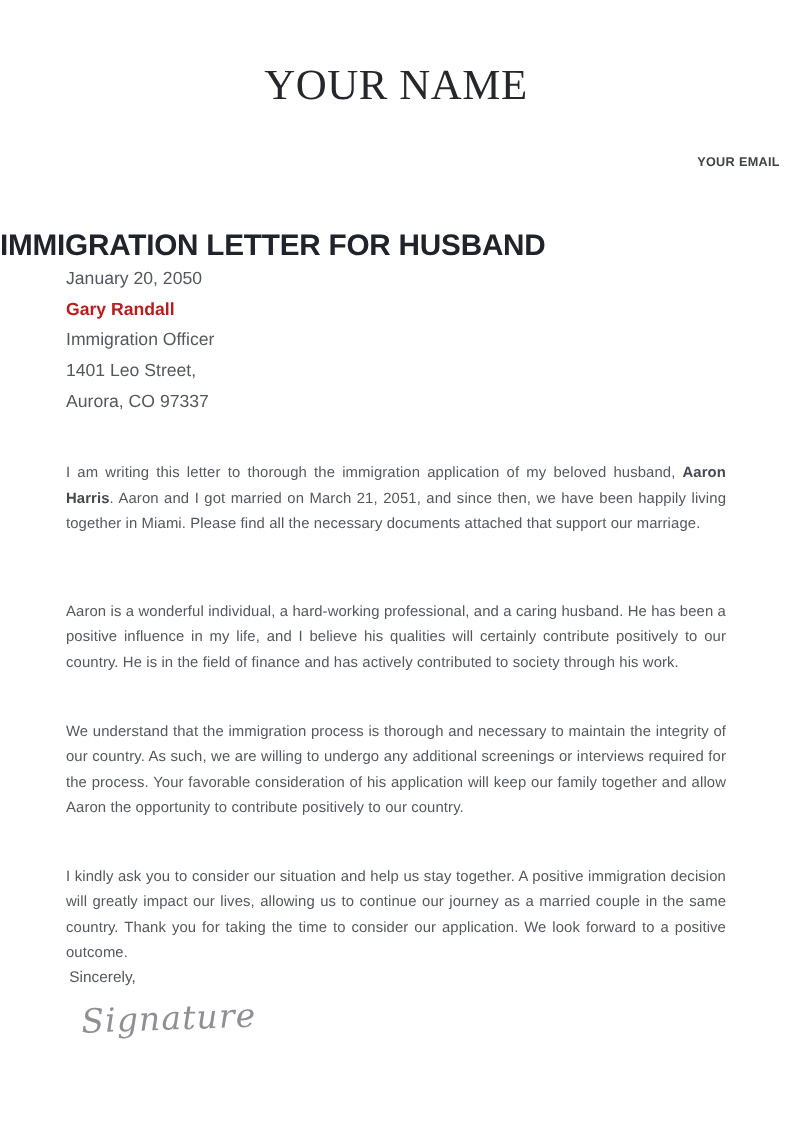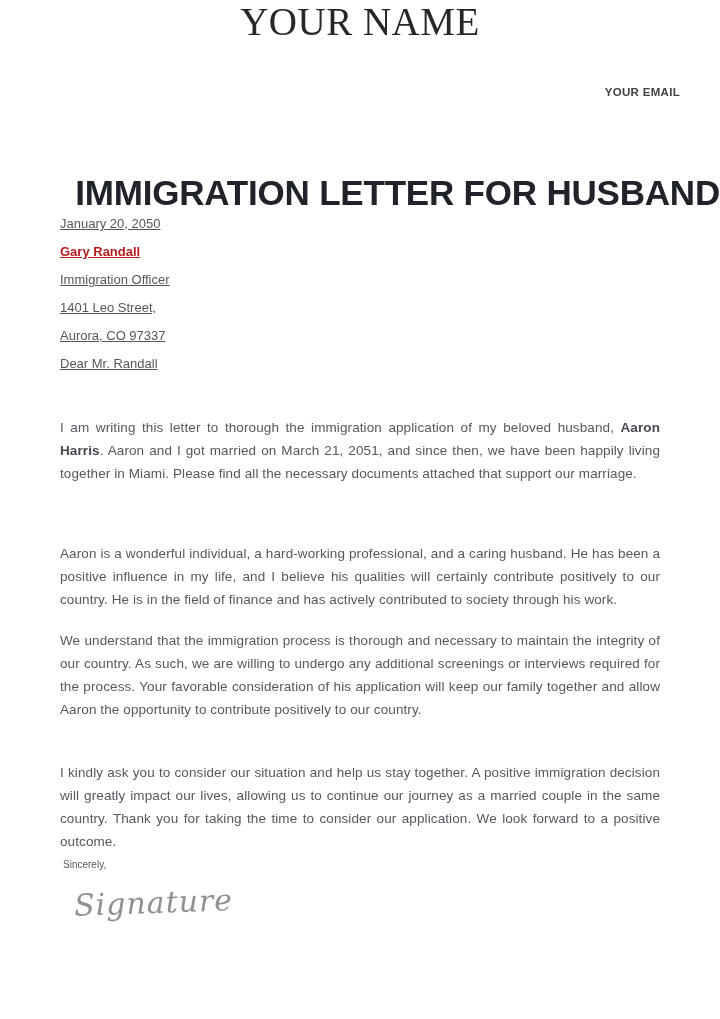--- a/index.html
+++ b/index.html
@@ -11,58 +11,58 @@
     position: relative;
     width: 720px;
     height: 1019px;
     margin: 0 auto;
     background: #ffffff;
     overflow: hidden;
     font-family: "Liberation Sans", sans-serif;
     -webkit-font-smoothing: antialiased;
   }
   .letterhead-name {
+    padding-top: 56px;
     text-align: center;
     font-family: "Liberation Serif", serif;
     font-weight: 400;
     font-size: 39px;
     line-height: 44px;
     letter-spacing: 0.5px;
     color: #26272b;
   }
   .letterhead-email {
     margin-top: 40px;
-    padding-right: 40px;
+    padding-right: 11px;
     text-align: right;
     font-size: 11.5px;
     line-height: 16px;
     font-weight: 600;
     letter-spacing: 0.3px;
     color: #3f4246;
   }
   .letter-title {
-    margin: 78px 0 0 0;
-    text-align: right;
-    font-size: 35px;
+    margin: 52px 0 0 0;
+    text-align: left;
+    font-size: 27px;
     line-height: 30px;
     font-weight: 700;
     letter-spacing: -0.2px;
     color: #202329;
   }
   .body-col {
     margin: 0 60px;
     width: 600px;
   }
   .meta-line {
     margin-top: 0;
     margin-bottom: 12px;
-    font-size: 13px;
+    font-size: 16px;
     line-height: 16px;
     color: #54585e;
-    text-decoration: underline;
   }
   .meta-block {
     margin-top: 8px;
   }
   .recipient-name {
     font-weight: 700;
     color: #b91c1c;
   }
   .para {
     margin: 0;
@@ -71,26 +71,26 @@
     line-height: 23px;
     letter-spacing: 0.1px;
     color: #54585e;
   }
   .para strong {
     font-weight: 700;
     color: #45494f;
   }
   .para-1 { margin-top: 44px; }
   .para-2 { margin-top: 57px; }
-  .para-3 { margin-top: 18px; }
+  .para-3 { margin-top: 40px; }
   .para-4 { margin-top: 40px; }
   .closing {
     margin: 0;
     padding-left: 3px;
-    font-size: 10px;
+    font-size: 14px;
     line-height: 23px;
     color: #54585e;
   }
   .signature-script {
     display: inline-block;
     margin: 10px 0 0 14px;
     font-family: "DejaVu Serif", serif;
     font-style: italic;
     font-size: 30px;
     line-height: 34px;
@@ -111,21 +111,20 @@
   <h1 class="letter-title">IMMIGRATION LETTER FOR HUSBAND</h1>
 
   <div class="body-col">
 
     <div class="meta-block">
       <div class="meta-line">January 20, 2050</div>
       <div class="meta-line recipient-name">Gary Randall</div>
       <div class="meta-line">Immigration Officer</div>
       <div class="meta-line">1401 Leo Street,</div>
       <div class="meta-line">Aurora, CO 97337</div>
-      <div class="meta-line">Dear Mr. Randall</div>
     </div>
 
     <p class="para para-1"><span>I am writing this letter to thorough the immigration application of my beloved husband, </span><strong>Aaron Harris</strong><span>. Aaron and I got married on March 21, 2051, and since then, we have been happily living together in Miami. Please find all the necessary documents attached that support our marriage.</span></p>
 
     <p class="para para-2">Aaron is a wonderful individual, a hard-working professional, and a caring husband. He has been a positive influence in my life, and I believe his qualities will certainly contribute positively to our country. He is in the field of finance and has actively contributed to society through his work.</p>
 
     <p class="para para-3">We understand that the immigration process is thorough and necessary to maintain the integrity of our country. As such, we are willing to undergo any additional screenings or interviews required for the process. Your favorable consideration of his application will keep our family together and allow Aaron the opportunity to contribute positively to our country.</p>
 
     <p class="para para-4">I kindly ask you to consider our situation and help us stay together. A positive immigration decision will greatly impact our lives, allowing us to continue our journey as a married couple in the same country. Thank you for taking the time to consider our application. We look forward to a positive outcome.</p>
 

